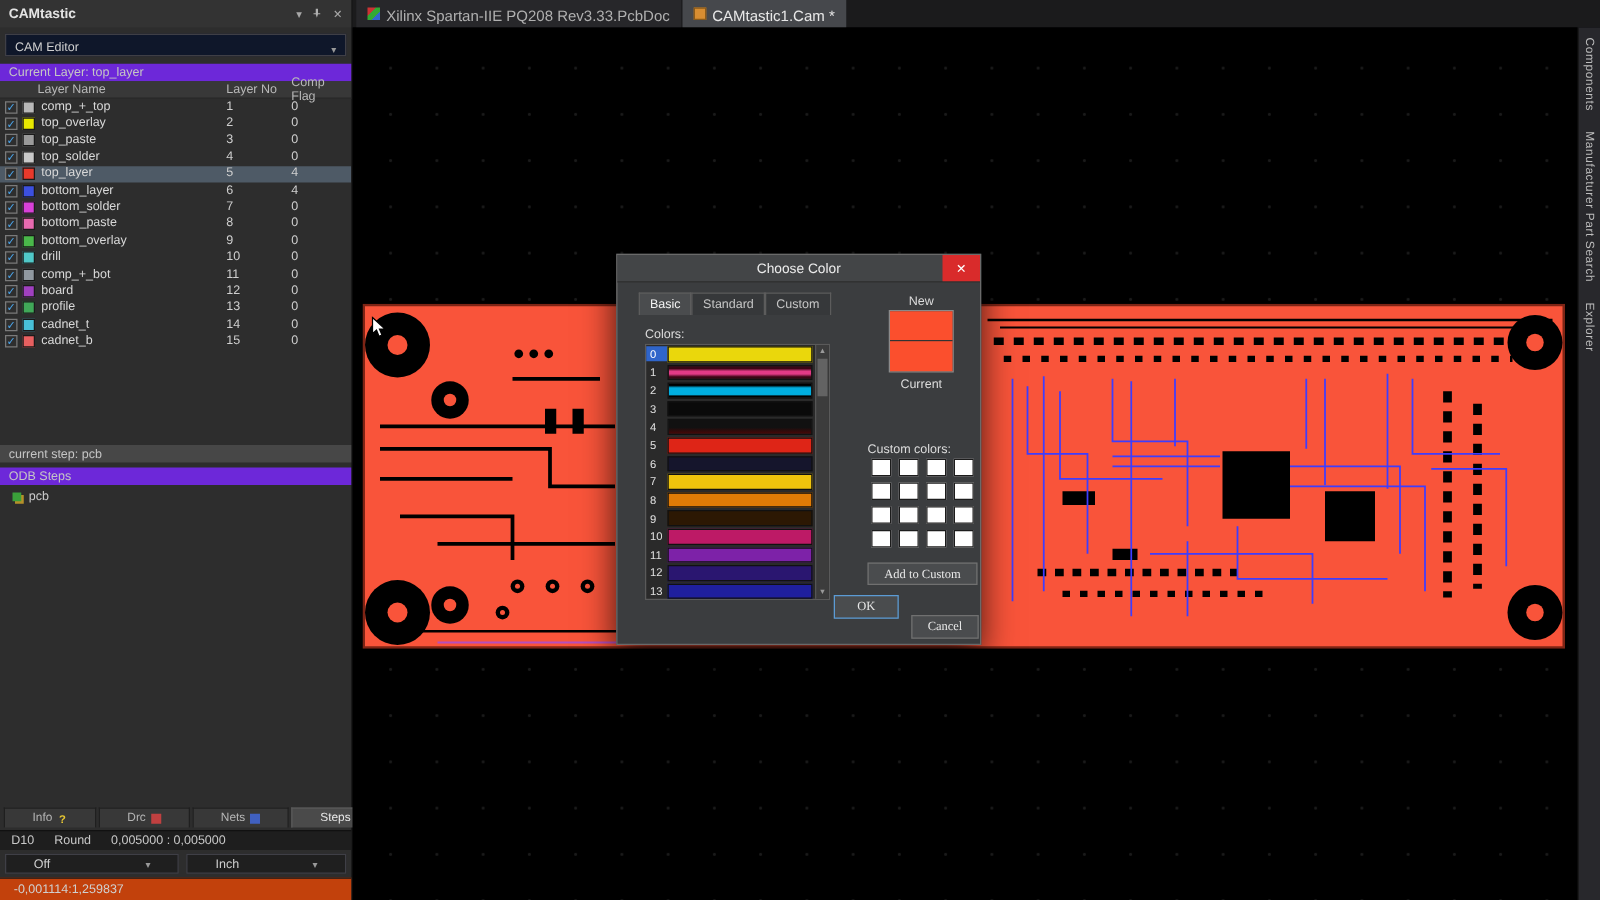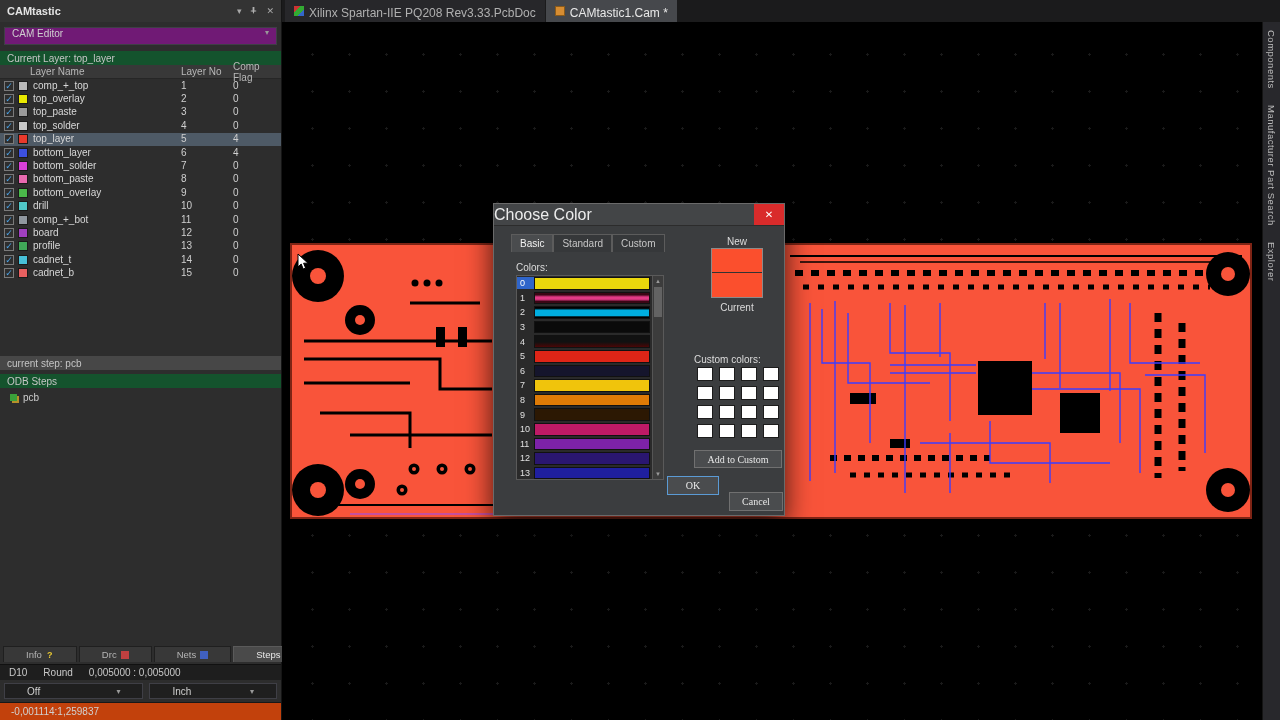--- a/index.html
+++ b/index.html
@@ -5,24 +5,24 @@
   *{box-sizing:border-box;margin:0;padding:0}
   html,body{width:1280px;height:720px;overflow:hidden;background:#000;
     font-family:"Liberation Sans",sans-serif;color:#ccc;font-size:10px;position:relative}
 
   
   .left-panel{position:absolute;left:0;top:0;width:282px;height:720px;background:#2d2d2d;
     display:flex;flex-direction:column;border-right:1px solid #151515}
   .panel-titlebar{height:22px;background:#333;display:flex;align-items:center;padding:0 7px;gap:8px;flex:0 0 auto}
   .panel-title{font-size:11px;color:#e4e4e4;font-weight:bold;flex:1}
   .tb-icon{color:#a8a8a8;font-size:9px;cursor:default}
-  .mode-dropdown{margin:5px 4px 6px;height:18px;background:#701a75;border:1px solid #3f3f46;
-    display:flex;align-items:flex-start;padding:0 7px;color:#cfcfcf;flex:0 0 auto}
+  .mode-dropdown{margin:5px 4px 6px;height:18px;background:#0f172a;border:1px solid #3f3f46;
+    display:flex;align-items:flex-end;padding:0 7px;color:#cfcfcf;flex:0 0 auto}
   .mode-dropdown .arrow{margin-left:auto;font-size:8px;color:#999}
-  .strip{height:14px;background:#14532d;display:flex;align-items:center;padding:0 7px;color:#c5c5c5;flex:0 0 auto}
+  .strip{height:14px;background:#6d28d9;display:flex;align-items:center;padding:0 7px;color:#c5c5c5;flex:0 0 auto}
   .table-header{height:14px;background:#383838;display:flex;align-items:center;color:#b8b8b8;
     border-bottom:1px solid #262626;padding:0 4px;flex:0 0 auto}
   .table-header .h-name{flex:1;padding-left:26px}
   .table-header .h-no{width:52px}
   .table-header .h-flag{width:44px}
   .layer-rows{height:276px;overflow:hidden;flex:0 0 auto}
   .layer-row{height:13.4px;display:flex;align-items:center;padding:0 4px;line-height:1}
   .layer-row.selected{background:#4e5a66}
   .cb{width:10px;height:10px;background:#2e2e2e;border:1px solid #7a7a7a;color:#4aa3e8;
     font-size:9px;line-height:8px;text-align:center;margin-right:4px;flex:0 0 auto}
@@ -75,21 +75,21 @@
     background-image:radial-gradient(circle,#1a1a1a 1px,transparent 1.3px);
     background-size:37px 37px;background-position:12px 14px}
   .board-svg{position:absolute;left:8px;top:221px}
   .cursor{position:absolute;left:297px;top:253px;z-index:40}
 
   
   .dialog{position:absolute;left:493px;top:203px;width:292px;height:313px;background:#3b3d3f;
     border:1px solid #6a6a6a;box-shadow:0 10px 26px rgba(0,0,0,.75);z-index:50}
   .dialog-titlebar{height:22px;background:#434547;display:flex;align-items:center;position:relative;
     border-bottom:1px solid #2c2c2c}
-  .dialog-title{flex:1;text-align:left;color:#ececec;font-size:16px}
+  .dialog-title{flex:1;text-align:center;color:#ececec;font-size:11px}
   .dialog-close{position:absolute;right:0;top:0;width:30px;height:21px;background:var(--close-red,#d92b2b);
     color:#fff;display:flex;align-items:center;justify-content:center;font-size:10px;cursor:default}
   .dlg-tabs{position:absolute;left:17px;top:30px;display:flex}
   .dlg-tab{padding:3px 8px;background:#36383a;border:1px solid #5c5c5c;border-bottom:none;
     color:#c6c6c6;font-size:10px;cursor:default}
   .dlg-tab.active{background:#4a4c4e;color:#f2f2f2}
   .clr-label{position:absolute;left:22px;top:58px;color:#dcdcdc}
   .clr-list-wrap{position:absolute;left:22px;top:71px;width:148px;height:205px;background:#2a2a2a;
     border:1px solid #5a5a5a}
   .clr-list{position:absolute;left:0;top:0;right:11px;bottom:0}

